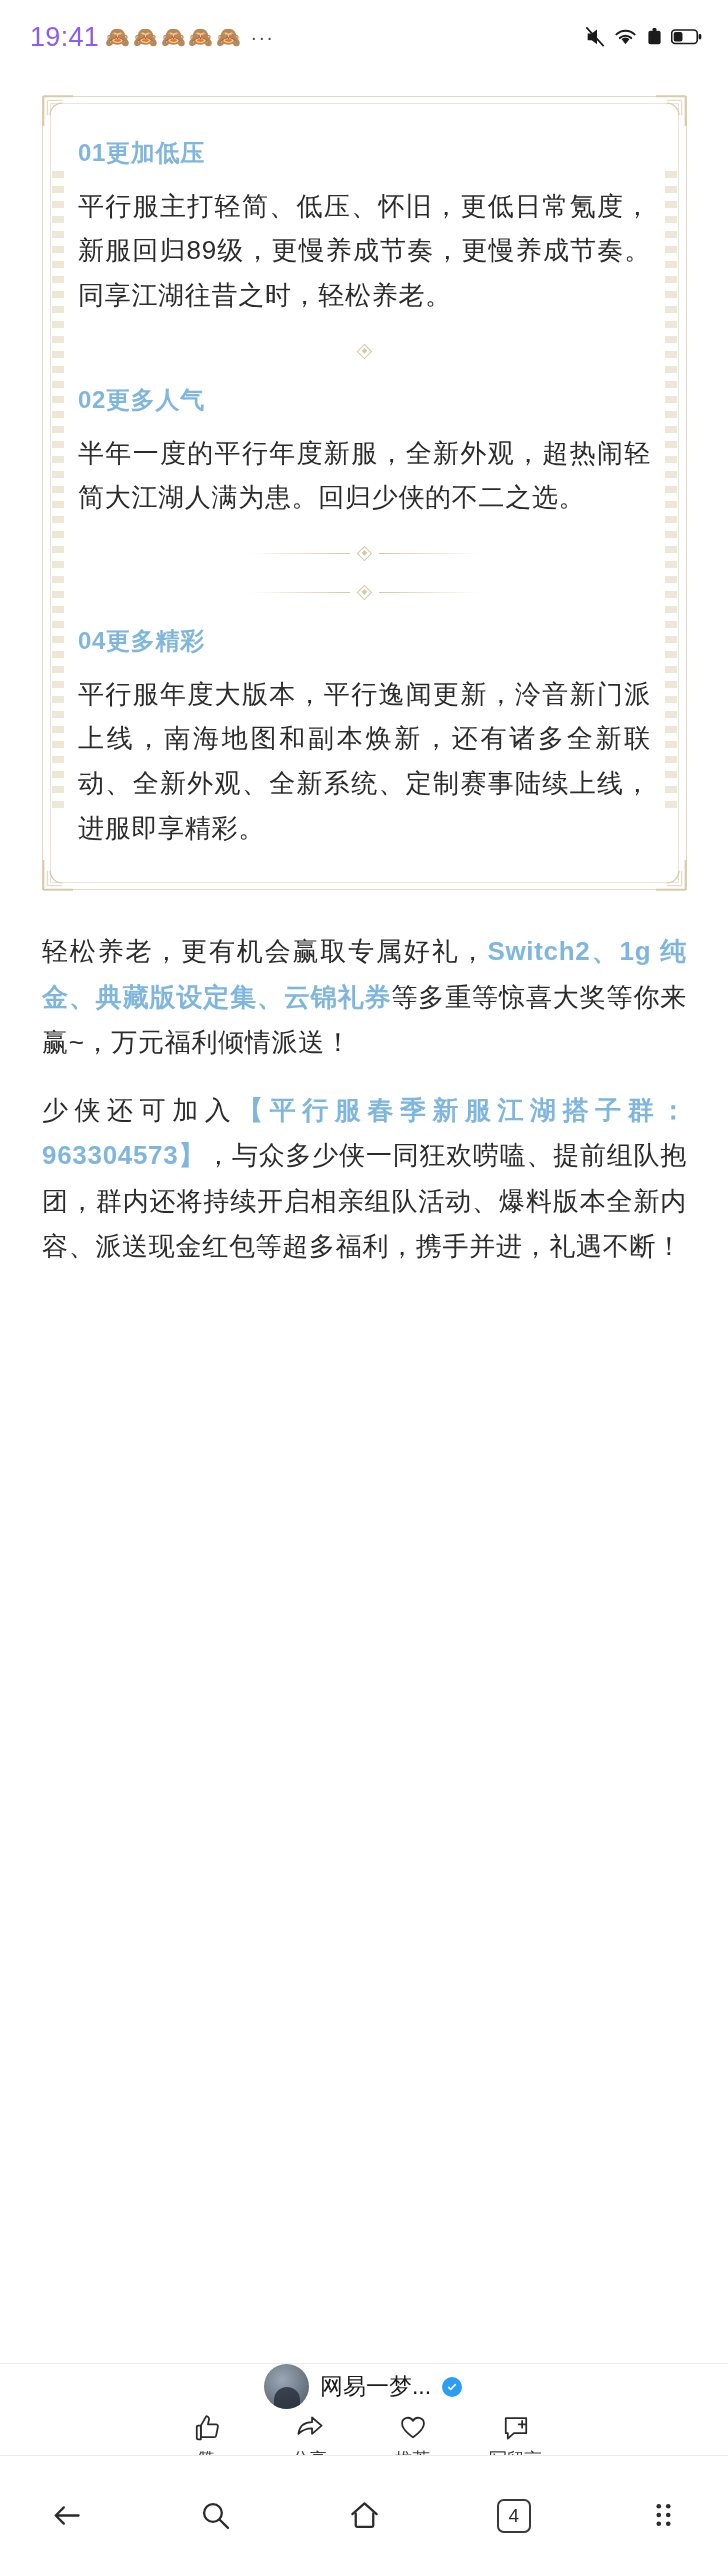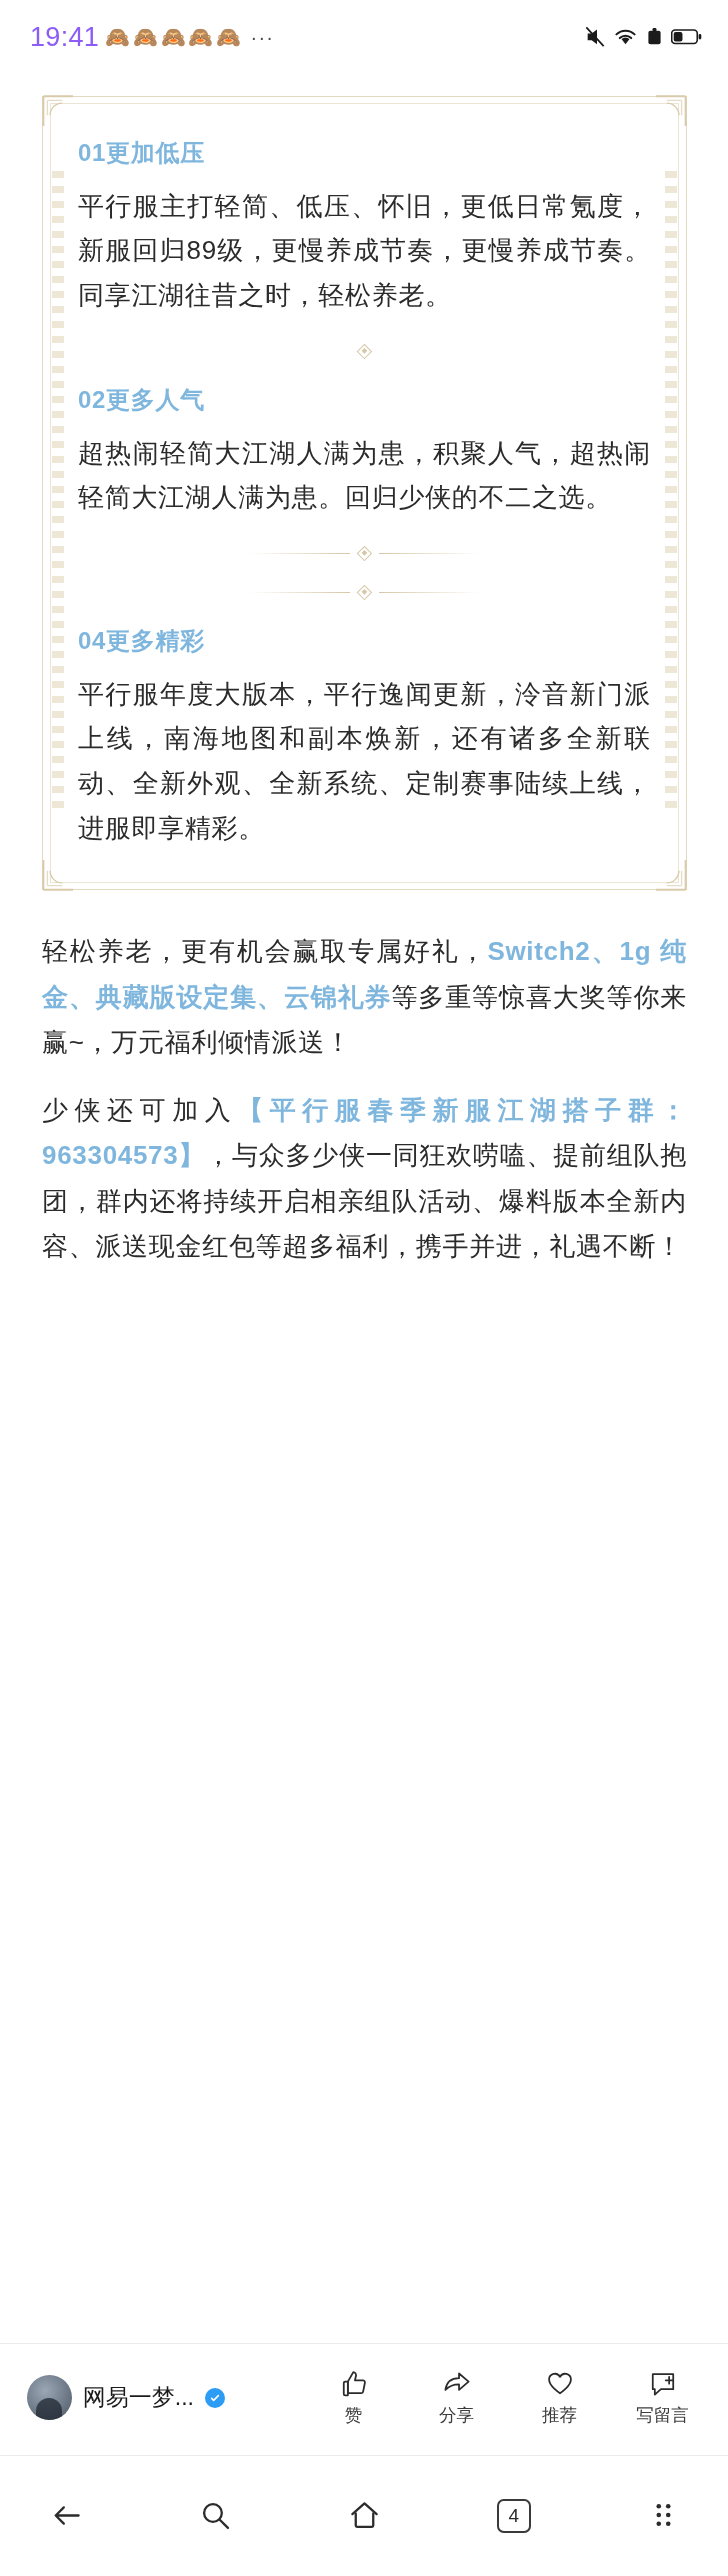--- a/index.html
+++ b/index.html
@@ -131,28 +131,29 @@
     letter-spacing: 0.7px;
     text-align: justify;
   }
   .para-block + .para-block { margin-top: 22px; }
   .hl { color: #7fb6dd; font-weight: 700; }
 
   
   .action-bar {
     position: absolute;
     left: 0; right: 0;
-    bottom: 125px;
+    bottom: 105px;
     height: 108px;
     border-top: 0.7px solid #ececec;
     display: flex;
     align-items: center;
     justify-content: space-between;
     padding: 0 30px 0 27px;
     background: #fff;
+    flex-direction: column;
   }
   .account { display: flex; align-items: center; gap: 10.8px; }
   .avatar {
     width: 45px; height: 45px;
     border-radius: 50%;
     background: radial-gradient(circle at 40% 35%, #9aa7b5 0%, #6f7b88 55%, #4c5560 100%);
     position: relative;
     overflow: hidden;
     flex: none;
   }
@@ -304,21 +305,21 @@
     </div>
 
     <div class="divider">
       <span class="line"></span>
       <span class="dia"></span>
       <span class="line right"></span>
     </div>
 
     <div class="section">
       <div class="section-title">02更多人气</div>
-      <div class="section-body">超热闹轻简大江湖人满为患，积聚人气，超热闹轻简大江湖人满为患。回归少侠的不二之选。</div>
+      <div class="section-body">半年一度的平行年度新服，全新外观，超热闹轻简大江湖人满为患。回归少侠的不二之选。</div>
     </div>
 
     <div class="divider">
       <span class="line"></span>
       <span class="dia"></span>
       <span class="line right"></span>
     </div>
 
 
     <div class="divider">

